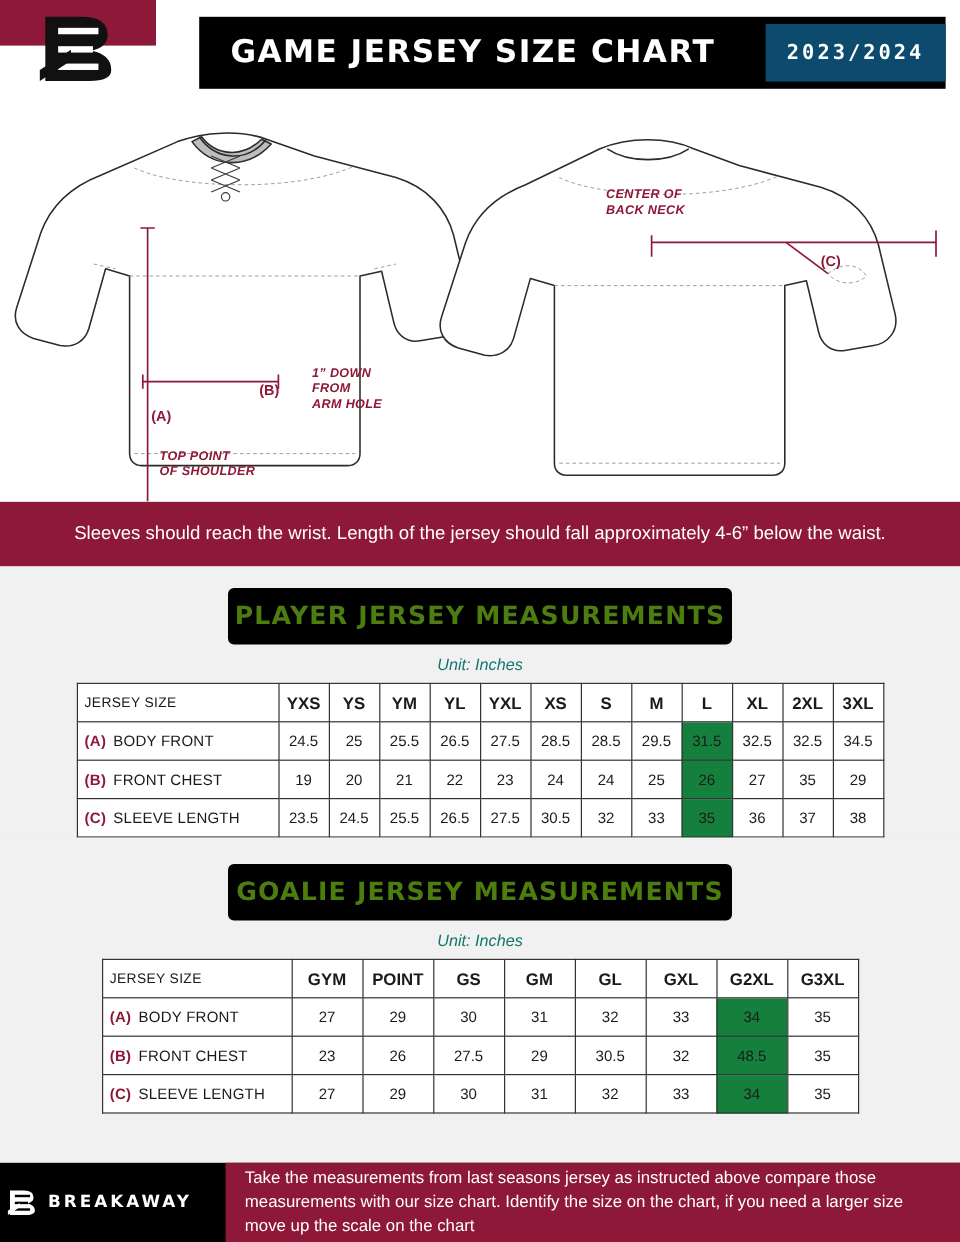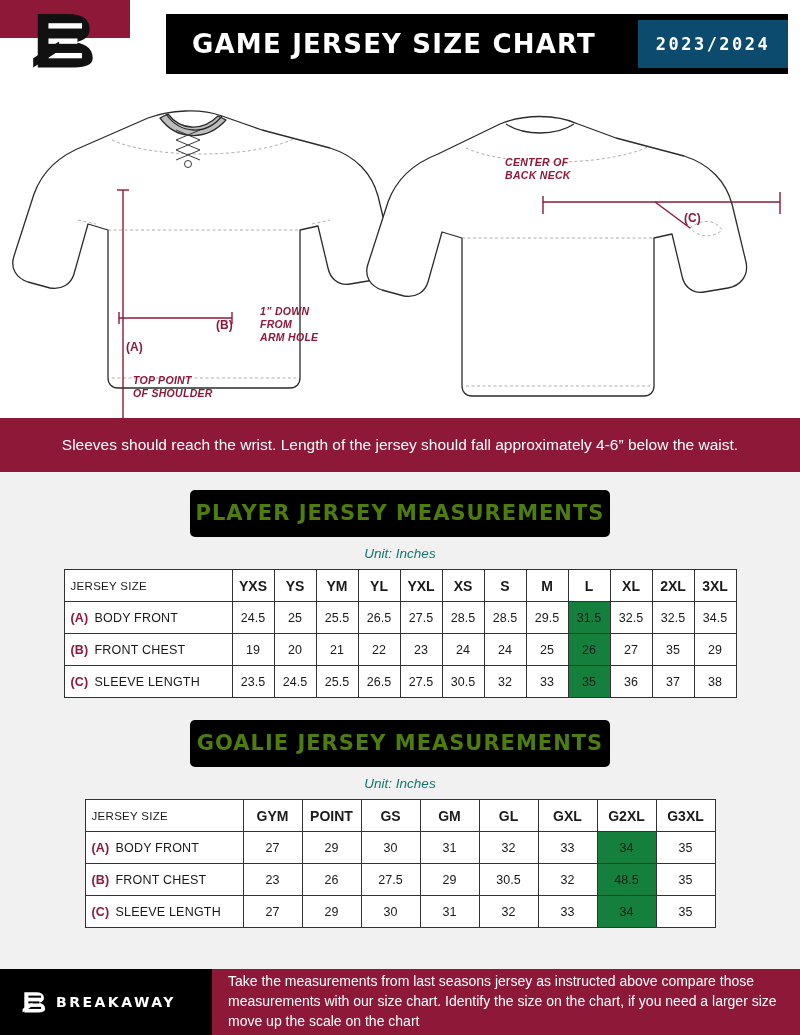--- a/index.html
+++ b/index.html
@@ -97,21 +97,21 @@
   .tbl-goalie { width: 630px; }
   .tbl-goalie .c0 { width: 158px; }
   .tbl-goalie .cn { width: 59px; }
 
   
   .footer {
     position: absolute; bottom: 0; left: 0; width: 800px; height: 66px;
     display: flex; background: #000000;
   }
   .footer-brand {
-    width: 212px; display: flex; align-items: center; gap: 8px; padding-left: 22px;
+    width: 188px; display: flex; align-items: center; gap: 8px; padding-left: 6px;
   }
   .footer-brand .mini-logo { width: 26px; height: 28px; }
   .footer-brand .brand-name {
     color: #ffffff; font-size: 14px; letter-spacing: 2.5px; font-weight: bold;
     font-family: "DejaVu Sans", sans-serif;
   }
   .footer-text {
     flex: 1; background: #8e1838; color: #ffffff; font-size: 14px;
     line-height: 1.42; padding: 8px 14px 8px 16px;
     display: flex; align-items: center;

